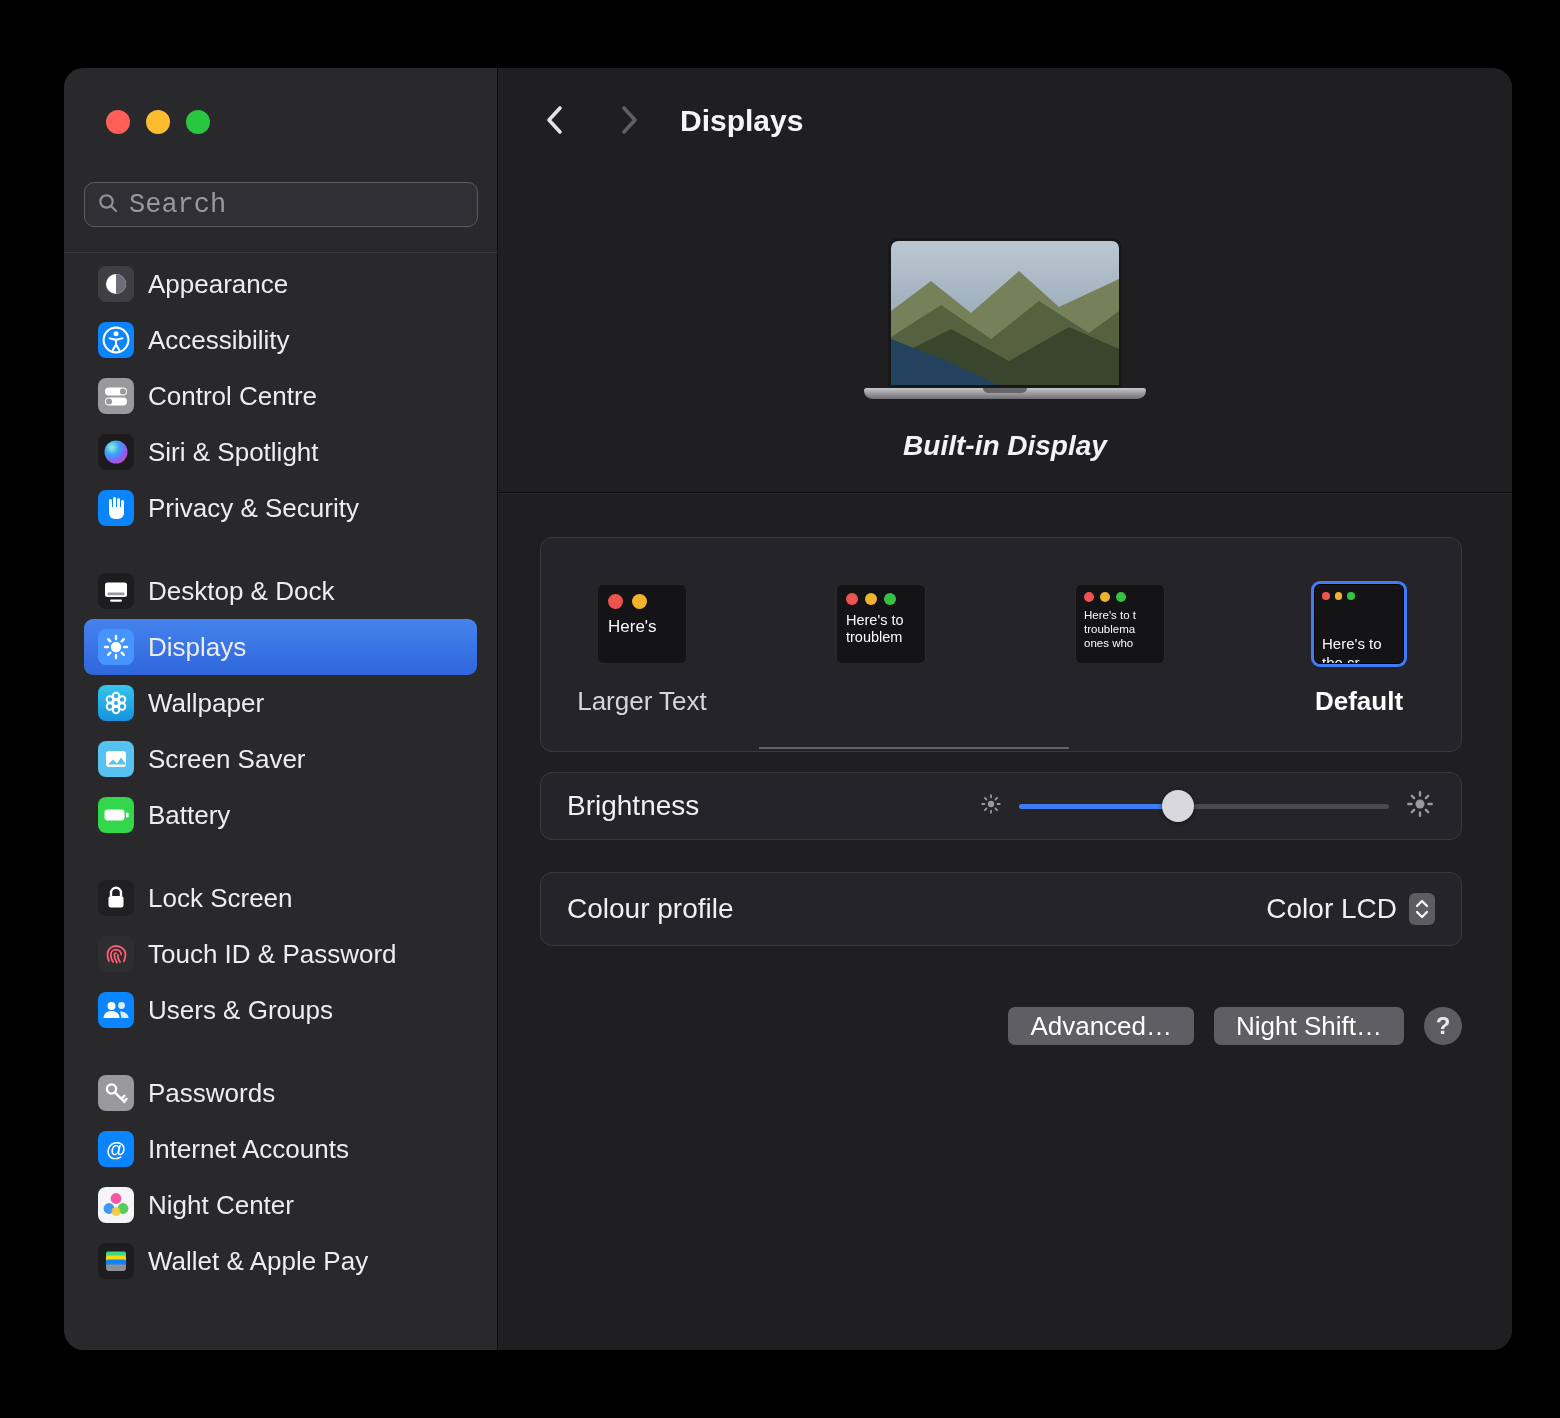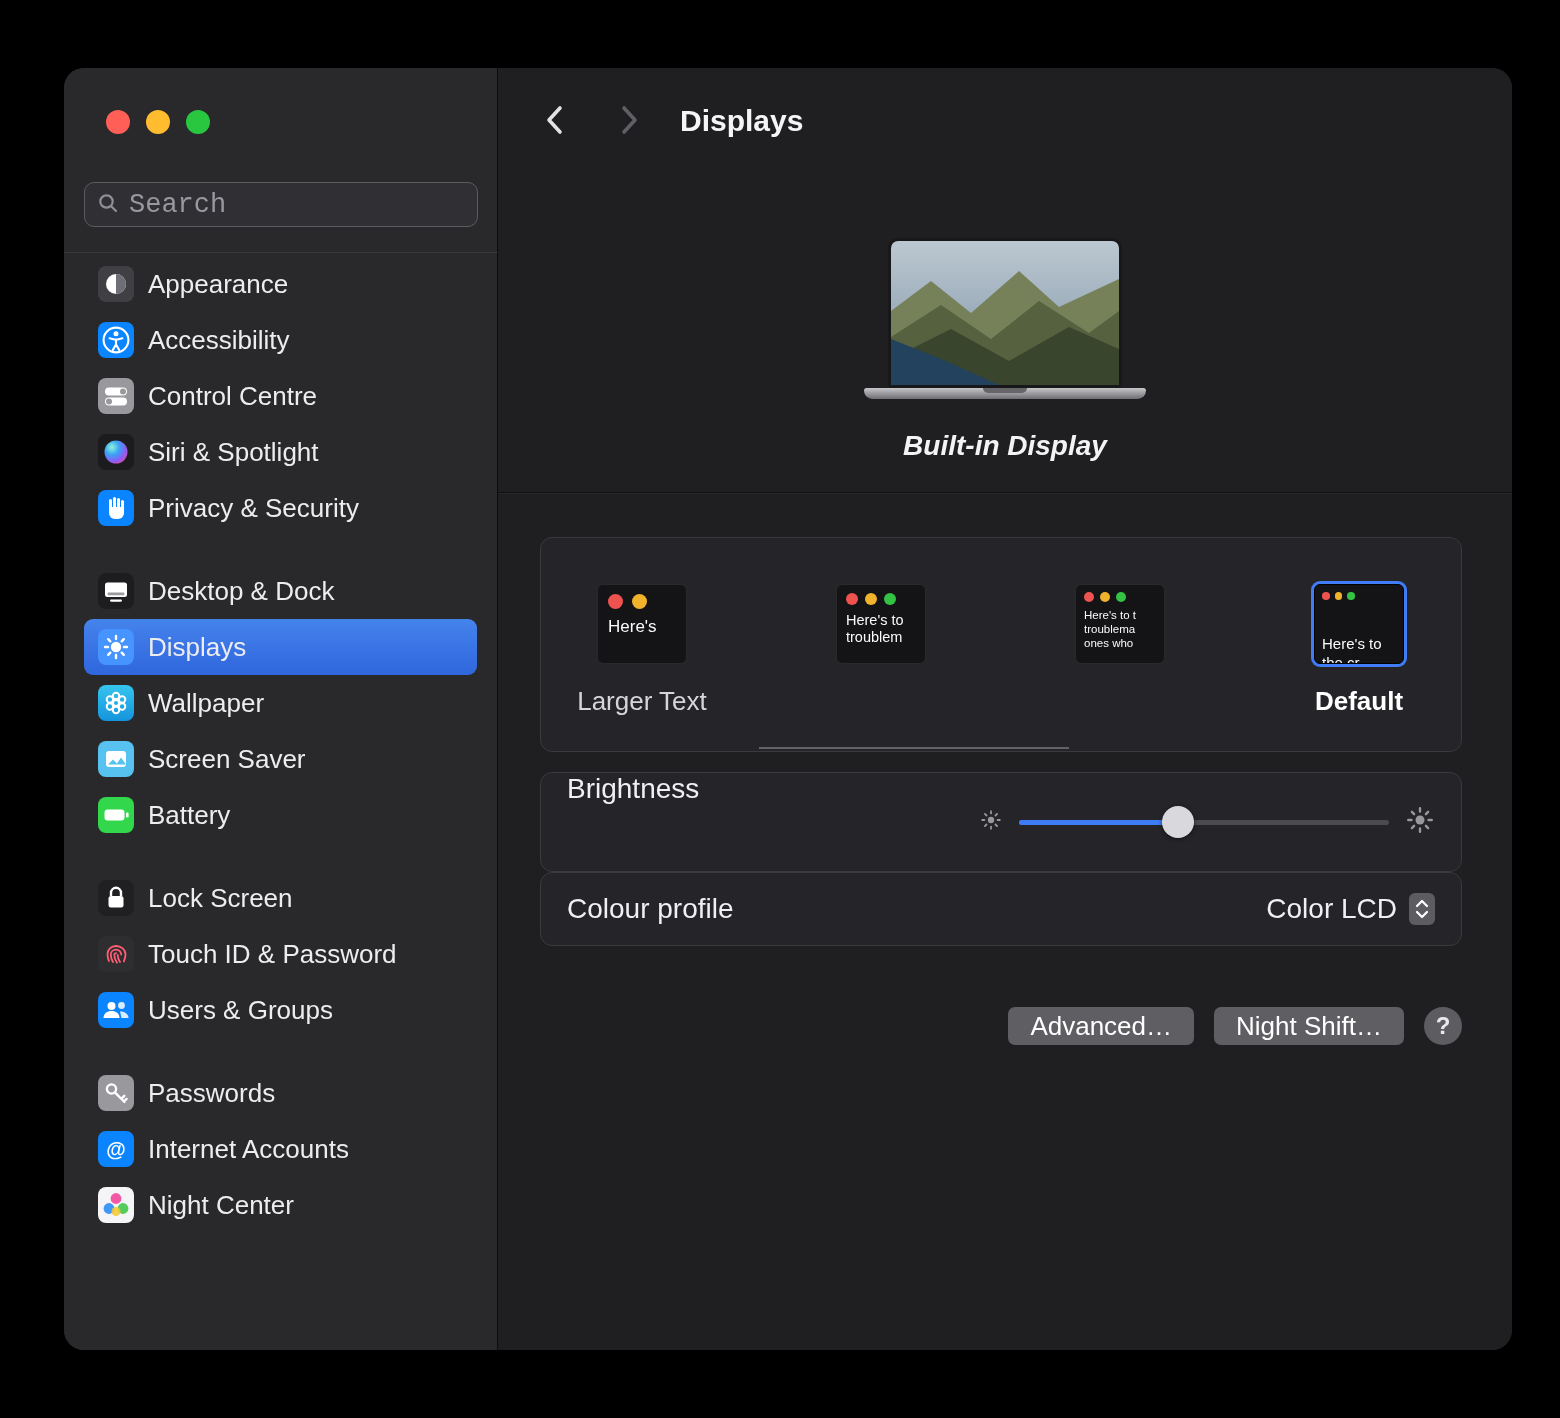--- a/index.html
+++ b/index.html
@@ -70,21 +70,21 @@
   .ttext { color:#fafafa; white-space:pre-line; }
   .t1 { padding:9px 10px; } .t1 .tdots { gap:9px; margin-bottom:8px; } .t1 .d { width:15px; height:15px; } .t1 .ttext { font-size:17px; line-height:1.15; }
   .t2 { padding:8px 9px; }  .t2 .tdots { gap:7px; margin-bottom:7px; } .t2 .d { width:12px; height:12px; } .t2 .ttext { font-size:14.5px; line-height:1.2; }
   .t3 { padding:7px 8px; }  .t3 .tdots { gap:6px; margin-bottom:6px; } .t3 .d { width:10px; height:10px; } .t3 .ttext { font-size:11.5px; line-height:1.22; }
   .t4 { padding:7px 7px; }  .t4 .tdots { gap:5px; margin-bottom:5px; } .t4 .d { width:7.5px; height:7.5px; } .t4 .ttext { font-size:15px; line-height:1.3;margin-top:34px; }
   .t5 { padding:5px 5px; }  .t5 .tdots { gap:3px; margin-bottom:3px; } .t5 .d { width:4.5px; height:4.5px; } .t5 .ttext { font-size:6.4px; line-height:1.35; }
   .res-label { margin-top:22px; font-size:26px; color:#d6d6da; height:30px; line-height:30px; white-space:nowrap; }
   .res-label.bold { font-weight:700; color:#ffffff; }
   .res-connector { position:absolute; top:209px; left:218px; width:310px; height:1.5px; background:#626267; }
   
-  .card.brightness { top:704px; height:100px; display:flex; padding:0 26px; }
+  .card.brightness { top:704px; height:68px; display:flex; align-items:center; padding:0 26px; }
   .card-label { font-size:28px; color:#f0f0f3; }
   .slider { display:flex; align-items:center; gap:16px; margin-left:auto; }
   .track { position:relative; width:370px; height:5px; border-radius:3px; background:#4a4a4f; }
   .track-fill { position:absolute; left:0; top:0; height:100%; border-radius:3px; background:#3d7cf5; }
   .knob {
     position:absolute; top:50%; width:32px; height:32px; border-radius:50%;
     background:#d9d9dd; transform:translateY(-50%); box-shadow:0 1px 4px rgba(0,0,0,.5);
   }
   
   .card.profile { top:804px; height:74px; display:flex; align-items:center; padding:0 26px; }
@@ -303,20 +303,31 @@
         <div class="nav-item">
           <span class="icon" style="background:#f5f5f7">
             <svg width="36" height="36" viewBox="0 0 36 36">
                 <circle cx="18" cy="11.5" r="5.4" fill="#f24a9d" opacity=".92"></circle>
                 <circle cx="11" cy="21.5" r="5.4" fill="#2f8ef5" opacity=".92"></circle>
                 <circle cx="25" cy="21.5" r="5.4" fill="#46c84e" opacity=".92"></circle>
                 <circle cx="18" cy="24.5" r="4.6" fill="#f7c82e" opacity=".85"></circle>
               </svg>
           </span>
           <span class="label">Night Center</span>
+        </div>
+        <div class="nav-item">
+          <span class="icon" style="background:#1d1d20">
+            <svg width="36" height="36" viewBox="0 0 36 36">
+                <rect x="8" y="8.5" width="20" height="6" rx="2" fill="#3ddc84"></rect>
+                <rect x="8" y="12.5" width="20" height="6" rx="2" fill="#ffd60a"></rect>
+                <rect x="8" y="16.5" width="20" height="6" rx="2" fill="#0a84ff"></rect>
+                <path d="M8 21.5h20v3.5a3 3 0 0 1-3 3H11a3 3 0 0 1-3-3z" fill="#8e8e93"></path>
+              </svg>
+          </span>
+          <span class="label">Wallet &amp; Apple Pay</span>
         </div>
       </div>
     </nav>
   </aside>
 
   <section class="main">
     <div class="nav-arrows">
       <span class="arrow">
         <svg width="22" height="34" viewBox="0 0 22 34" fill="none" stroke="#e3e3e7" stroke-width="3.6" stroke-linecap="round" stroke-linejoin="round">
             <path d="M16 5L5 17l11 12"></path>

